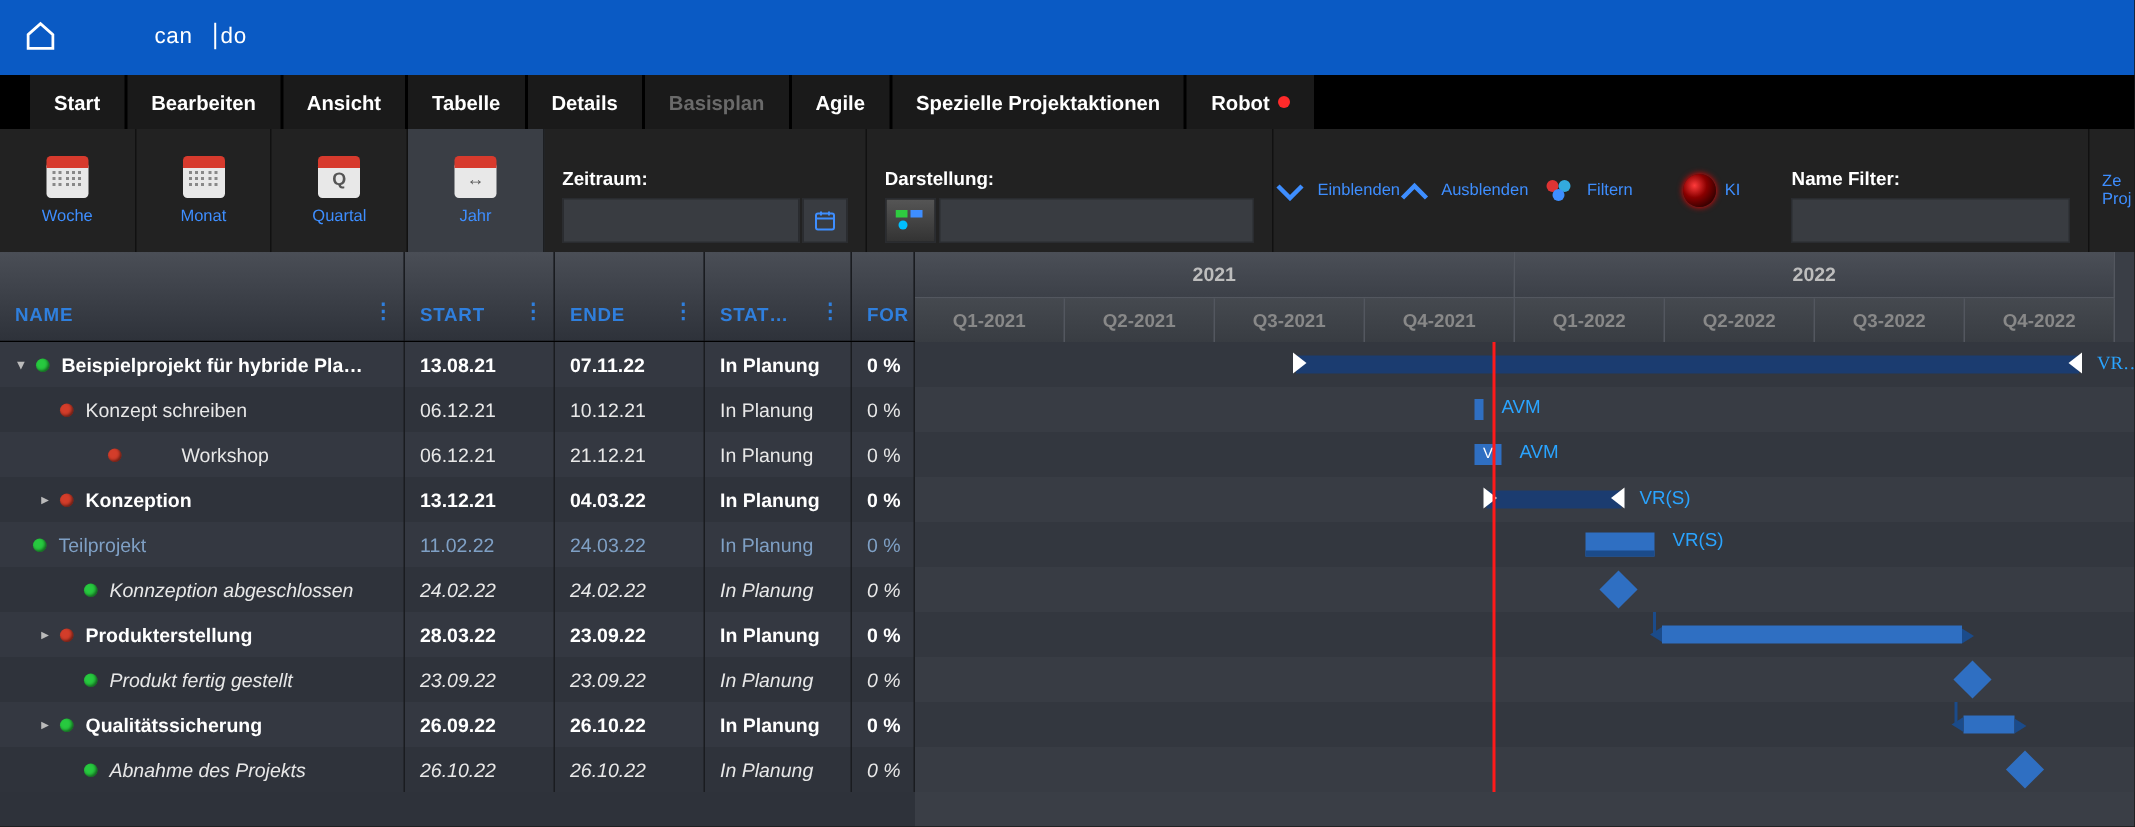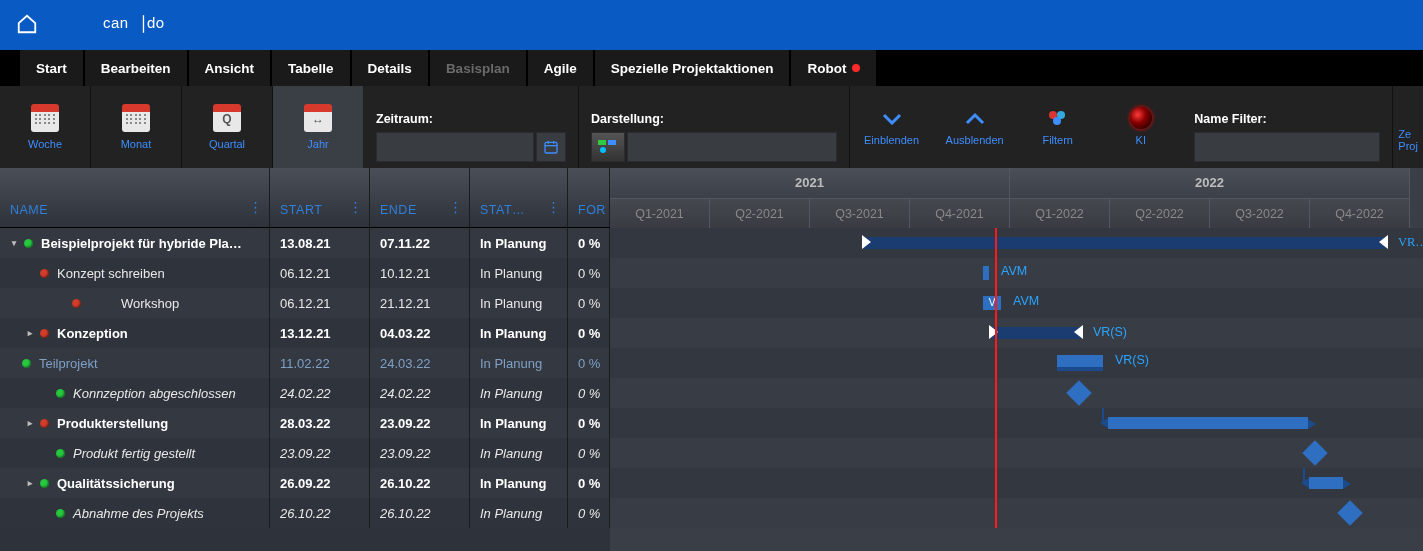--- a/index.html
+++ b/index.html
@@ -100,32 +100,32 @@
     .input-icon {
       width: 30px; height: 30px; background: #393c41; border: 1px solid #2a2c30;
       display:flex; align-items:center; justify-content:center;
     }
     .darstellung-pre {
       width: 34px; height: 30px; background: linear-gradient(#555,#333);
       border: 1px solid #2a2c30; display:flex; align-items:center; justify-content:center;
       position:relative;
     }
 
-    .tool-action { display:flex; flex-direction:column; align-items:center; justify-content:center; width: 84px; gap: 6px; cursor:pointer;}
+    .tool-action { display:flex; flex-direction:row; align-items:center; justify-content:center; width: 84px; gap: 6px; cursor:pointer;}
     .tool-action .aicon { height: 20px; display:flex; align-items:center; }
     .tool-action .alabel { font-size: 11px; color: #3e8eff; }
     .orb { width: 22px; height: 22px; border-radius: 50%; background: radial-gradient(circle at 35% 35%, #ff3b3b 0%, #8a0000 40%, #000 100%); box-shadow: 0 0 4px #ff0000; }
 
     
     .main { display:flex; height: calc(551px - 50px - 36px - 82px); }
 
     .table-pane { flex: 0 0 610px; background: #2e323a; position:relative; overflow:hidden;}
     .th-row { display:flex; height: 60px; border-bottom: 1px solid #000; position:relative;}
     .th {
-      color: #2f7fdd; font-weight: 400; font-size: 12.5px; letter-spacing: 0.5px;
+      color: #2f7fdd; font-weight: 700; font-size: 12.5px; letter-spacing: 0.5px;
       display:flex; align-items:flex-end; padding: 0 10px 10px;
       border-right: 1px solid #1a1c20; position:relative;
       background: linear-gradient(#4a4e56, #2e323a);
       text-align: center;
     }
     .th .menu-dots { position:absolute; right: 6px; bottom: 12px; color: #2f7fdd; font-size: 14px; cursor:pointer;}
     .col-name  { width: 270px; }
     .col-start { width: 100px; }
     .col-ende  { width: 100px; }
     .col-stat  { width: 98px; }
@@ -144,21 +144,21 @@
 
     .tree-toggle { width: 12px; display:inline-flex; justify-content:center; margin-right: 4px; color:#bbb; font-size: 9px;}
     .bullet { width: 9px; height: 9px; border-radius: 50%; margin-right: 8px; flex-shrink:0; box-shadow: inset -1px -1px 2px rgba(0,0,0,.5);}
 
     
     .gantt-pane { flex: 1; background: #3a3e46; position: relative; overflow: hidden;}
     .gantt-header { height: 60px; display:flex; flex-direction:column; }
     .year-row { flex:1; display:flex; }
     .year-cell { flex: 0 0 400px; text-align:center; line-height: 30px; color:#bdbdbd; font-weight:600; border-right: 1px solid #53575f; border-bottom: 1px solid #53575f; background: linear-gradient(#4b4f57,#3c4048);}
     .q-row { flex:1; display:flex; }
-    .q-cell { flex: 0 0 100px; text-align:center; line-height:30px; color:#888; font-size:12.5px; border-right: 1px solid #53575f; border-bottom: 1px solid #000; background: linear-gradient(#45494f,#383c42);}
+    .q-cell { flex: 0 0 100px; text-align:center; line-height:30px; color:#888; font-size:12.5px; border-right: 1px solid #53575f; border-bottom: 1px solid #000; background: linear-gradient(#45494f,#383c42); font-weight: bold;}
 
     .gantt-body { position: relative; }
     .g-row { height: 30px; position: relative; }
     .g-row:nth-child(odd) { background: #383c44; }
     .g-row:nth-child(even){ background: #33373f; }
     .g-gridlines { position:absolute; inset: 0; background-image: linear-gradient(to right, #4d515a 1px, transparent 1px); background-size: 100px 100%; }
 
     .today-line { position:absolute; top:0; bottom:0; width: 2px; background: #ff1a1a; z-index: 50; }
 
     .bar { position:absolute; height: 14px; top: 8px; background: #2c5aa0; }

